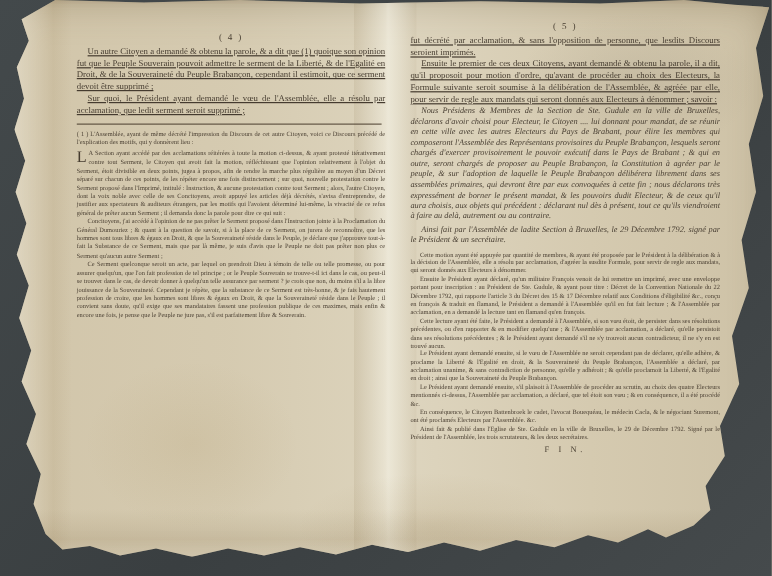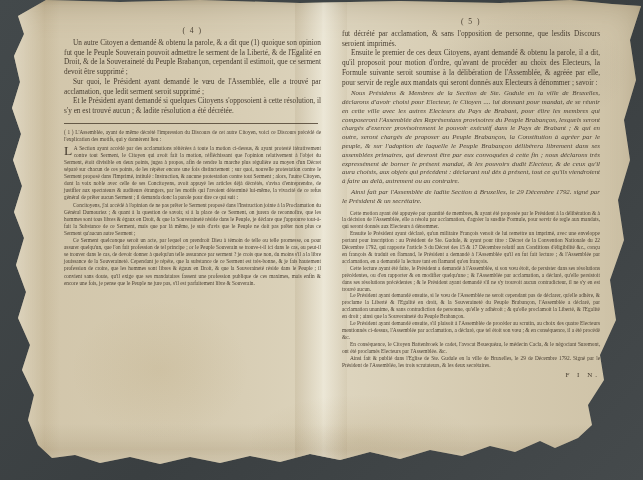--- a/index.html
+++ b/index.html
@@ -44,55 +44,54 @@
   .stain2{position:absolute;left:430px;top:10px;width:200px;height:120px;
     background:radial-gradient(ellipse at center,rgba(100,95,85,.12),rgba(100,95,85,0) 70%);}
   .stain3{position:absolute;left:250px;top:395px;width:220px;height:90px;
     background:radial-gradient(ellipse at center,rgba(140,110,55,.13),rgba(140,110,55,0) 72%);}
 
   .col{position:absolute;color:#453b2f;text-align:justify;}
   .col-left{left:64px;top:26px;width:257px;}
   .col-right{left:342px;top:17px;width:258px;}
   .pagenum{text-align:center;font-size:7.6px;letter-spacing:1.5px;margin-bottom:3px;color:#4a4033;}
   .main{font-size:7.3px;line-height:9.7px;}
-  .main p{margin:0;}
+  .main p{margin:0;text-decoration:underline;}
   .indent{text-indent:9px;}
   .fnrule{border:0;border-top:1.6px solid rgba(70,58,42,.78);margin:7px 0 5px 0;width:99%;}
   .fnote{font-size:5.3px;line-height:7.1px;color:#4c4134;}
   .fnote p{margin:0 0 2px 0;}
   .fnbody p{margin:0;}
   .dropcap{float:left;font-size:13.5px;line-height:11px;padding-right:1.5px;color:#453b2f;}
   .mandate{font-style:italic;font-size:6.9px;line-height:8.8px;margin-top:2px;color:#4a4034;}
   .mandate p{margin:0;}
   .dateline{margin-top:2px !important;}
   .small{font-size:5.35px;line-height:6.9px;margin-top:4px;color:#4c4134;}
   .small p{margin:0;text-indent:8px;}
-  .fin{text-align:right;font-size:7px;letter-spacing:3px;margin-top:3px;color:#4a4033;}
+  .fin{text-align:center;font-size:7px;letter-spacing:3px;margin-top:3px;color:#4a4033;}
 </style>
 </head>
 <body>
 
 <div class="scan">
   <div class="paper">
     <div class="tint-left"></div>
     <div class="tint-right"></div>
     <div class="fold"></div>
     <div class="edge-left"></div>
     <div class="edge-bottom"></div>
     <div class="stain1"></div>
     <div class="stain2"></div>
     <div class="stain3"></div>
   </div>
 
   <div class="col col-left">
     <div class="pagenum">( 4 )</div>
     <div class="main">
       <p class="indent">Un autre Citoyen a demandé &amp; obtenu la parole, &amp; a dit que (1) quoique son opinion fut que le Peuple Souverain pouvoit admettre le serment de la Liberté, &amp; de l'Egalité en Droit, &amp; de la Souveraineté du Peuple Brabançon, cependant il estimoit, que ce serment devoit être supprimé ;</p>
-      <p class="indent">Sur quoi, le Président ayant demandé le vœu de l'Assemblée, elle a trouvé par acclamation, que ledit serment seroit supprimé ;</p>
-      <p class="indent">Et le Président ayant demandé si quelques Citoyens s'opposoient à cette résolution, il s'y en est trouvé aucun ; &amp; ladite résolution a été décrétée.</p>
+      <p class="indent">Sur quoi, le Président ayant demandé le vœu de l'Assemblée, elle a résolu par acclamation, que ledit serment seroit supprimé ;</p>
     </div>
     <hr class="fnrule">
     <div class="fnote">
       <p>( 1 ) L'Assemblée, ayant de même décrété l'impression du Discours de cet autre Citoyen, voici ce Discours précédé de l'explication des motifs, qui y donnèrent lieu :</p>
       <div class="fnbody">
         <p><span class="dropcap">L</span><span>A Section ayant accédé par des acclamations réitérées à toute la motion ci-dessus, &amp; ayant protesté itérativement contre tout Serment, le Citoyen qui avoit fait la motion, réfléchissant que l'opinion relativement à l'objet du Serment, étoit divisible en deux points, jugea à propos, afin de rendre la marche plus régulière au moyen d'un Décret séparé sur chacun de ces points, de les répéter encore une fois distinctement ; sur quoi, nouvelle protestation contre le Serment proposé dans l'Imprimé, intitulé : Instruction, &amp; aucune protestation contre tout Serment ; alors, l'autre Citoyen, dont la voix noble avec celle de ses Concitoyens, avoit appuyé les articles déjà décrétés, s'avisa d'entreprendre, de justifier aux spectateurs &amp; auditeurs étrangers, par les motifs qui l'avoient déterminé lui-même, la vivacité de ce refus général de prêter aucun Serment ; il demanda donc la parole pour dire ce qui suit :</span></p>
         <p class="indent">Concitoyens, j'ai accédé à l'opinion de ne pas prêter le Serment proposé dans l'Instruction jointe à la Proclamation du Général Dumouriez ; &amp; quant à la question de savoir, si à la place de ce Serment, on jurera de reconnoître, que les hommes sont tous libres &amp; égaux en Droit, &amp; que la Souveraineté réside dans le Peuple, je déclare que j'approuve tout-à-fait la Substance de ce Serment, mais que par là même, je suis d'avis que le Peuple ne doit pas prêter non plus ce Serment qu'aucun autre Serment ;</p>
         <p class="indent">Ce Serment quelconque seroit un acte, par lequel on prendroit Dieu à témoin de telle ou telle promesse, ou pour assurer quelqu'un, que l'on fait profession de tel principe ; or le Peuple Souverain se trouve-t-il ici dans le cas, ou peut-il se trouver dans le cas, de devoir donner à quelqu'un telle assurance par serment ? je crois que non, du moins s'il a la libre jouissance de la Souveraineté. Cependant je répète, que la substance de ce Serment est très-bonne, &amp; je fais hautement profession de croire, que les hommes sont libres &amp; égaux en Droit, &amp; que la Souveraineté réside dans le Peuple ; il convient sans doute, qu'il exige que ses mandataires fassent une profession publique de ces maximes, mais enfin &amp; encore une fois, je pense que le Peuple ne jure pas, s'il est parfaitement libre &amp; Souverain.</p>
       </div>
     </div>

